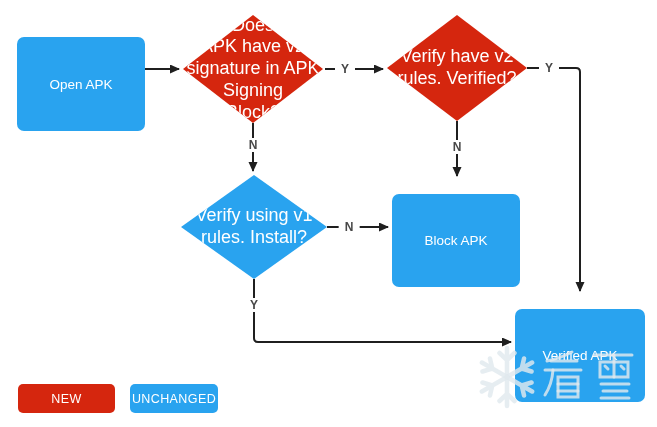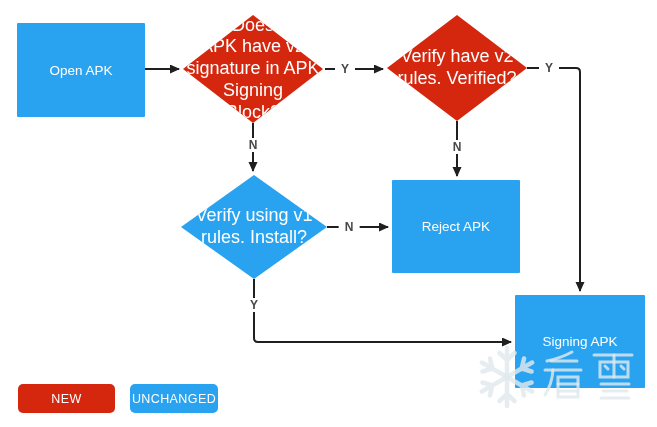--- a/index.html
+++ b/index.html
@@ -16,21 +16,22 @@
   .connectors {
     position: absolute; left: 0; top: 0;
     width: 657px; height: 427px;
   }
   .rect-node {
     position: absolute;
     display: flex; align-items: center; justify-content: center;
     color: #ffffff;
     font-size: 13.5px;
     text-align: center;
-    border-radius: 1px;
+    border-radius: 7px;
+    margin-top: 14px;
   }
   .diamond {
     position: absolute;
     display: flex; align-items: center; justify-content: center;
     clip-path: polygon(50% 0, 100% 50%, 50% 100%, 0 50%);
     color: #ffffff;
   }
   .diamond .txt {
     white-space: pre-line;
     text-align: center;
@@ -100,25 +101,25 @@
     <span class="txt">Verify have v2
 rules. Verified?</span>
   </div>
 
   <div class="diamond" style="left: 181px; top: 175px; width: 146px; height: 104px; background: rgb(41, 163, 239);">
     <span class="txt">Verify using v1
 rules. Install?</span>
   </div>
 
   <div class="rect-node" style="left: 392px; top: 180px; width: 128px; height: 93px; background: rgb(41, 163, 239);">
-    <span>Reject APK</span>
+    <span>Block APK</span>
   </div>
 
   <div class="rect-node" style="left: 515px; top: 295px; width: 130px; height: 93px; background: rgb(41, 163, 239);">
-    <span>Signing APK</span>
+    <span>Verified APK</span>
   </div>
 
   <span class="edge-label" style="left:345px; top:69px;">Y</span>
   <span class="edge-label" style="left:253px; top:145px;">N</span>
   <span class="edge-label" style="left:549px; top:68px;">Y</span>
   <span class="edge-label" style="left:457px; top:147px;">N</span>
   <span class="edge-label" style="left:349px; top:227px;">N</span>
   <span class="edge-label" style="left:254px; top:305px;">Y</span>
 
   <div class="legend-item" style="left: 18px; top: 384px; width: 97px; height: 29px; background: rgb(213, 38, 14);">

